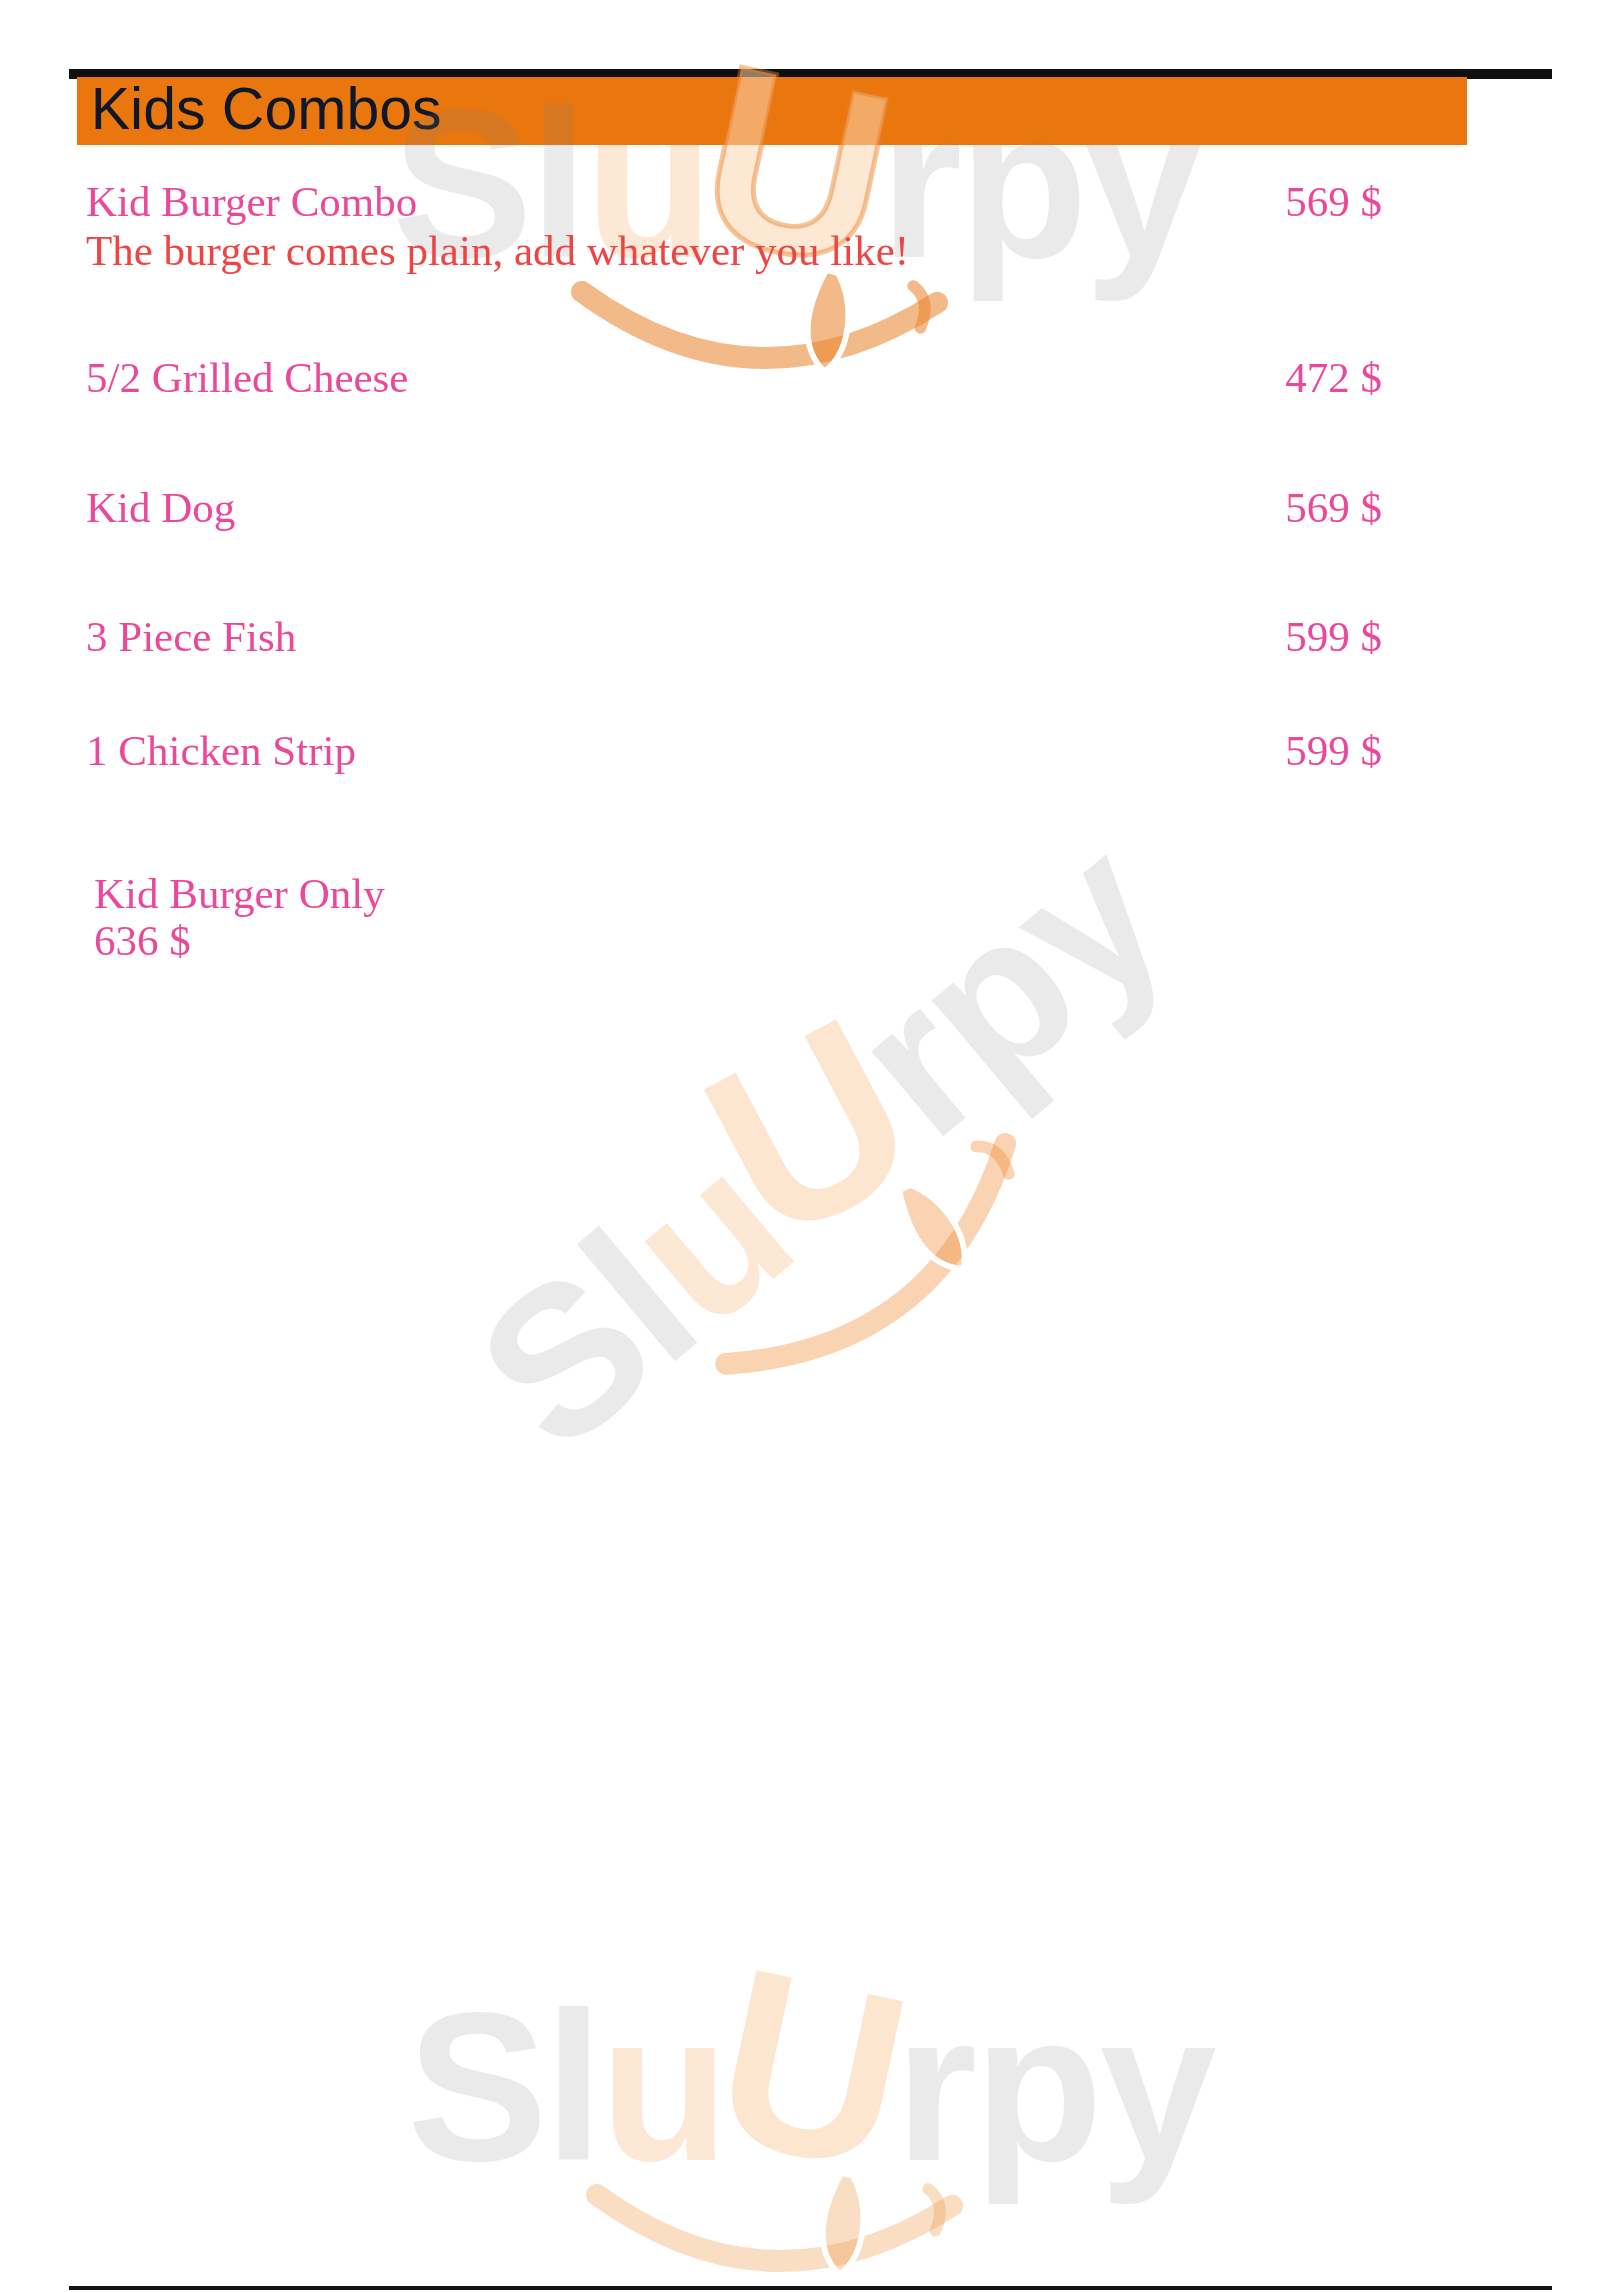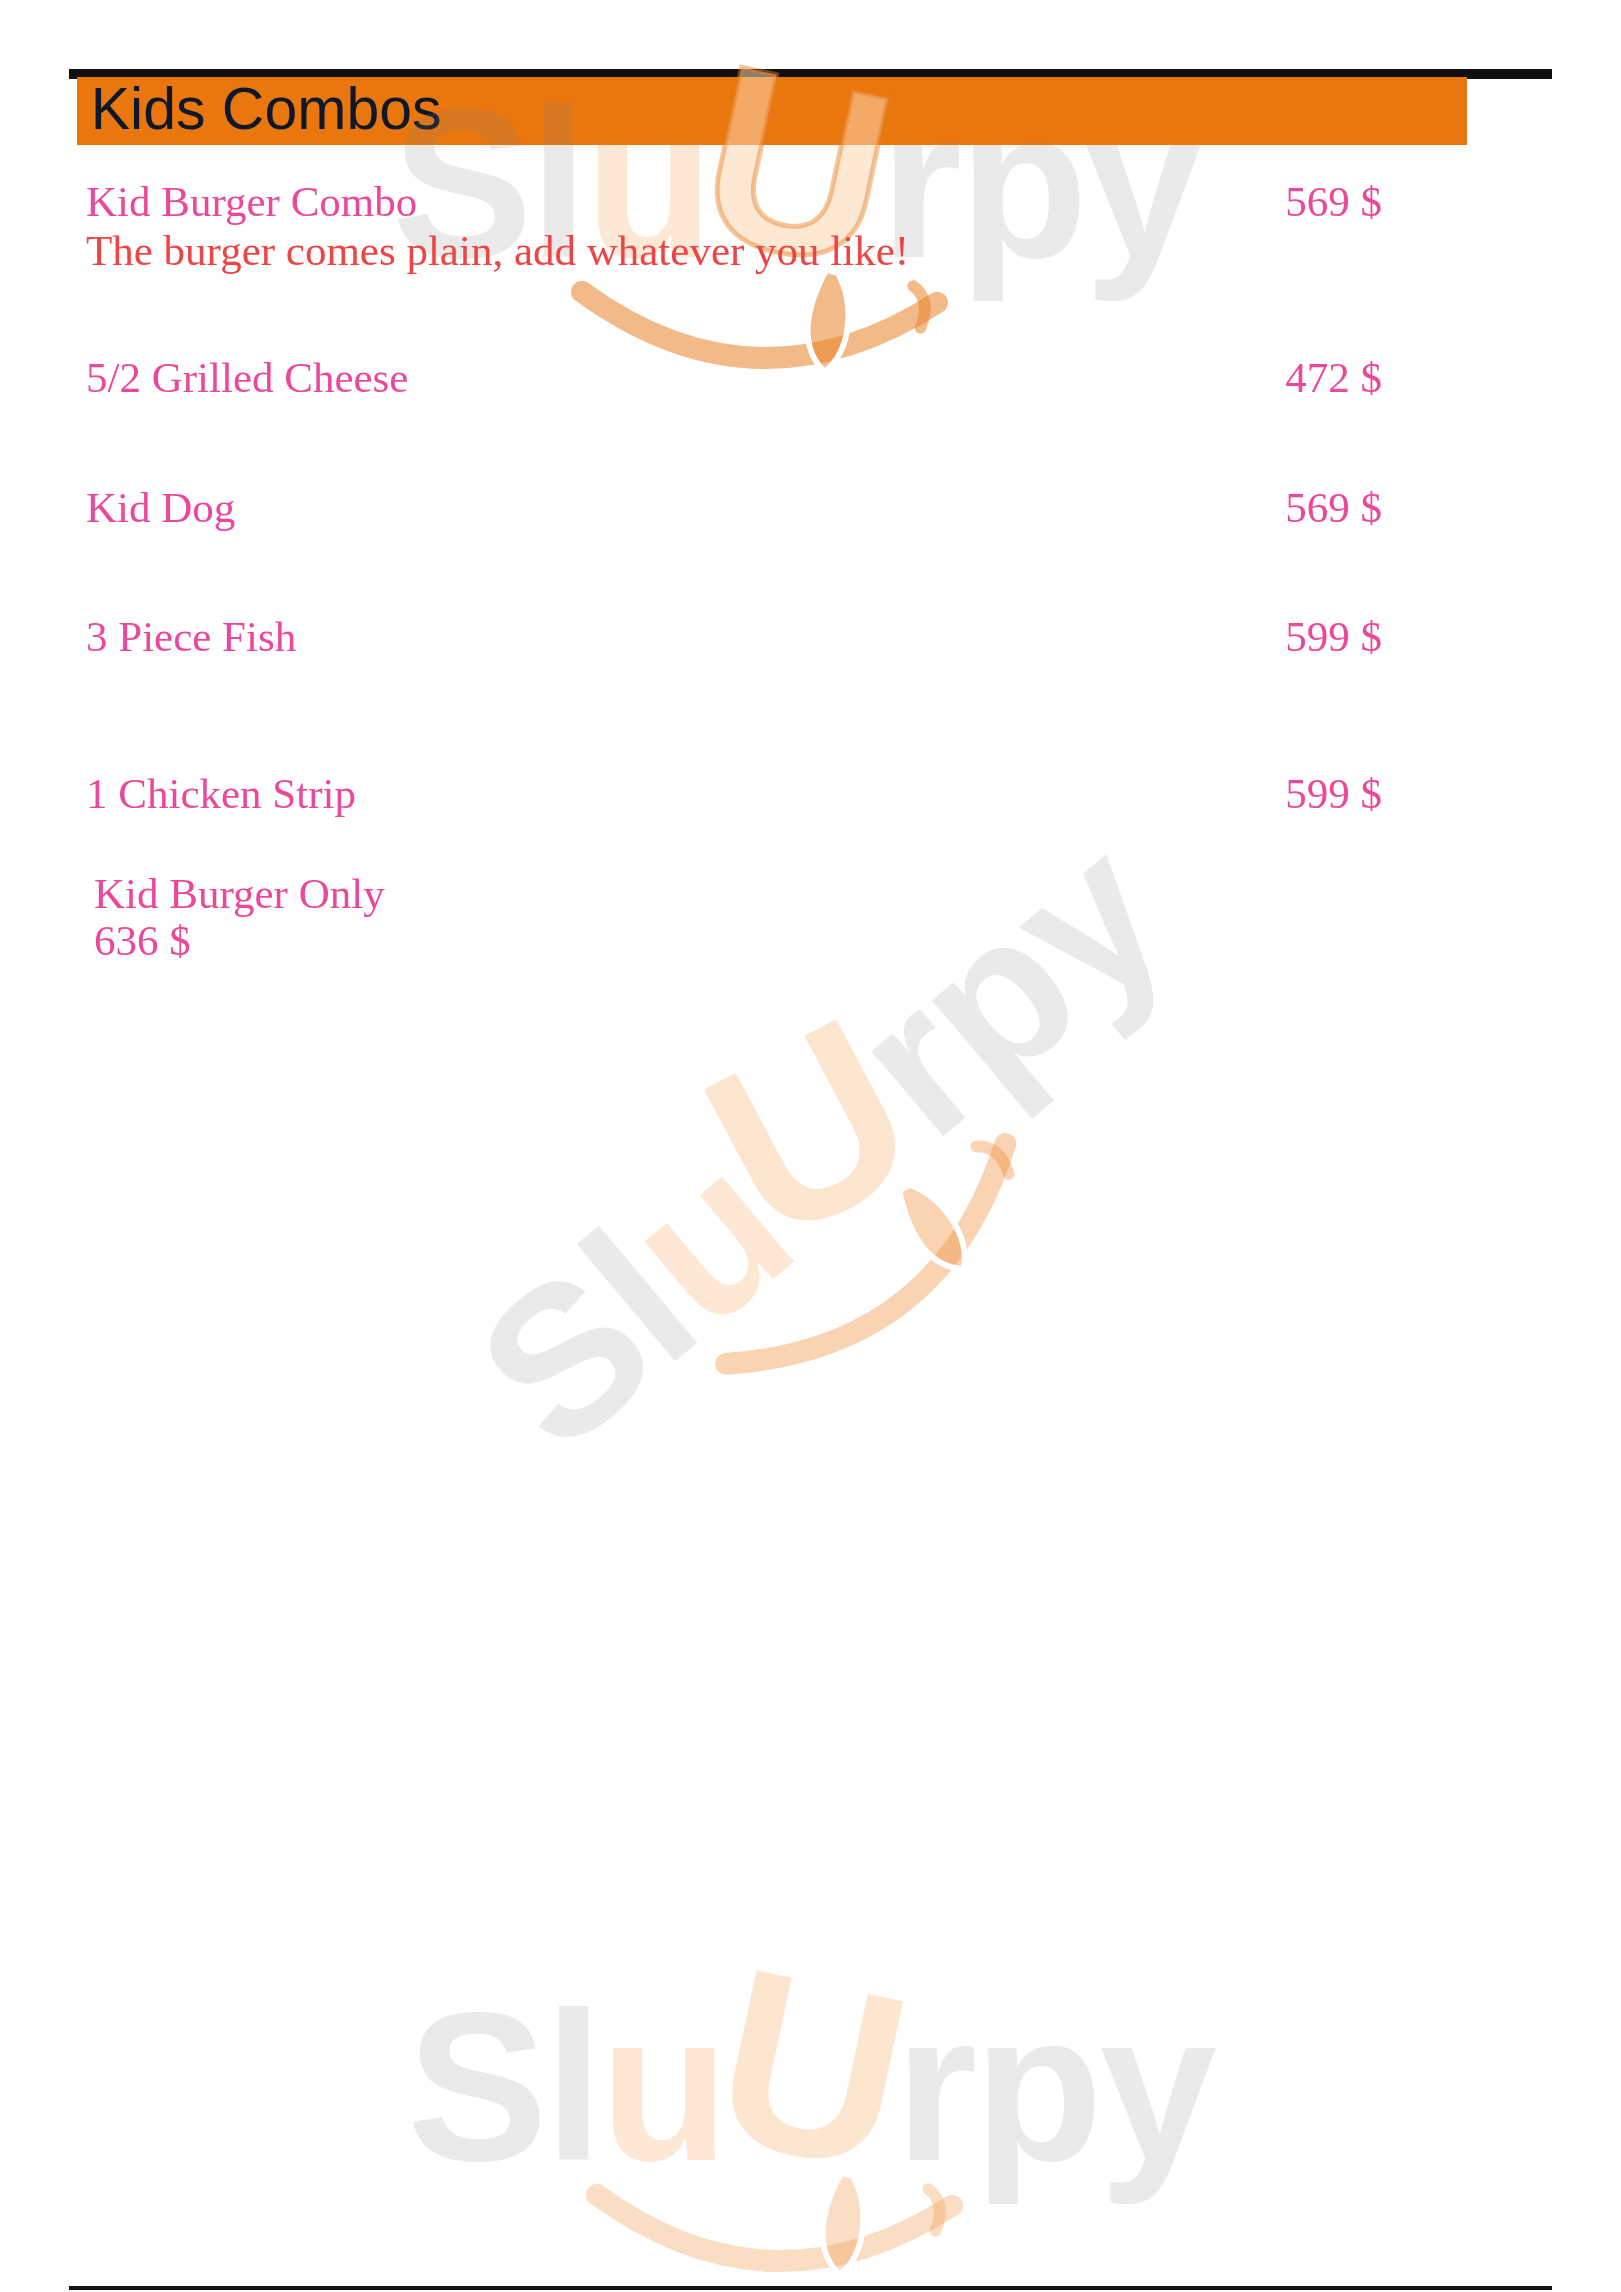--- a/index.html
+++ b/index.html
@@ -33,21 +33,21 @@
     display:flex;justify-content:space-between;align-items:baseline;
     font-size:43px;color:#ec4899;z-index:2;line-height:1.1;
   }
   .item-name{white-space:nowrap;}
   .item-price{white-space:nowrap;margin-left:8px;}
   .item-desc{
     position:absolute;left:86px;top:227px;width:1078px;
     font-size:43px;color:#ef4444;z-index:2;line-height:1.1;white-space:nowrap;
   }
   .row-0{top:178px;} .row-1{top:354px;} .row-2{top:484px;}
-  .row-3{top:613px;} .row-4{top:770px;text-align:right;} .row-5{top:870px;flex-direction:column;}
+  .row-3{top:613px;} .row-4{top:727px;text-align:right;} .row-5{top:870px;flex-direction:column;}
 
   
   .bottom-line{
     position:absolute;left:69px;top:2286px;width:1483px;height:3.9px;
     background:#141414;z-index:2;
   }
 
   
   .wm{
     position:absolute;z-index:1;

